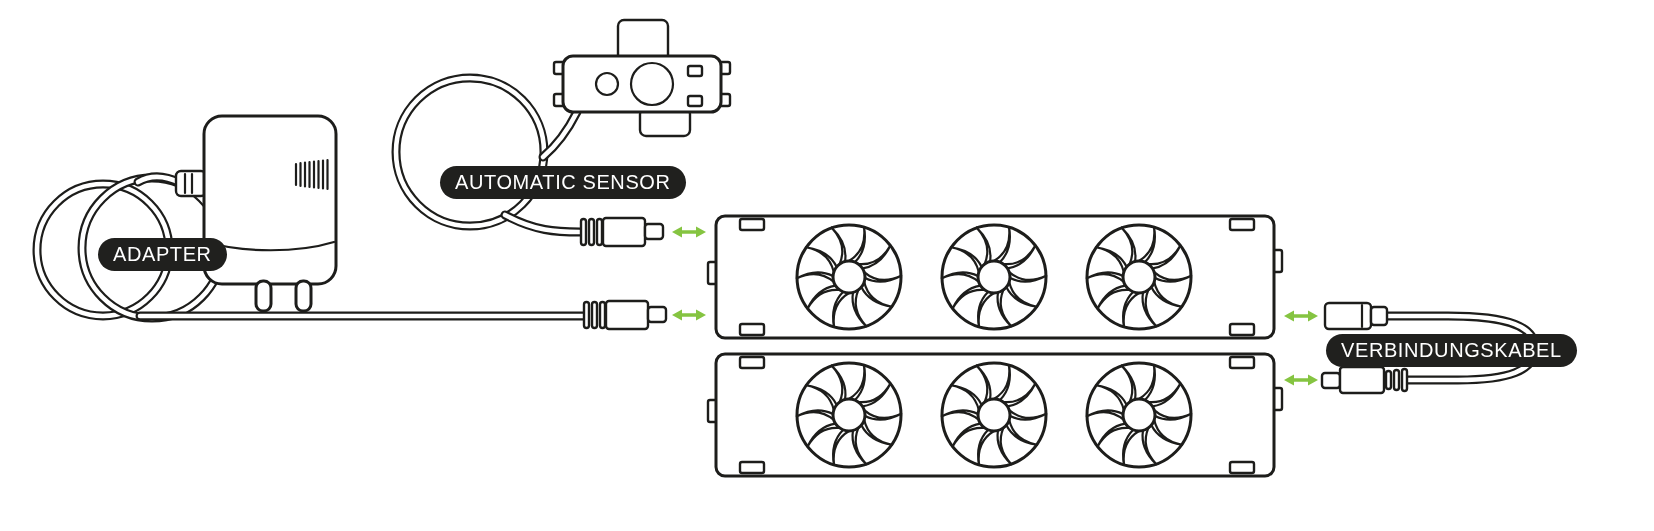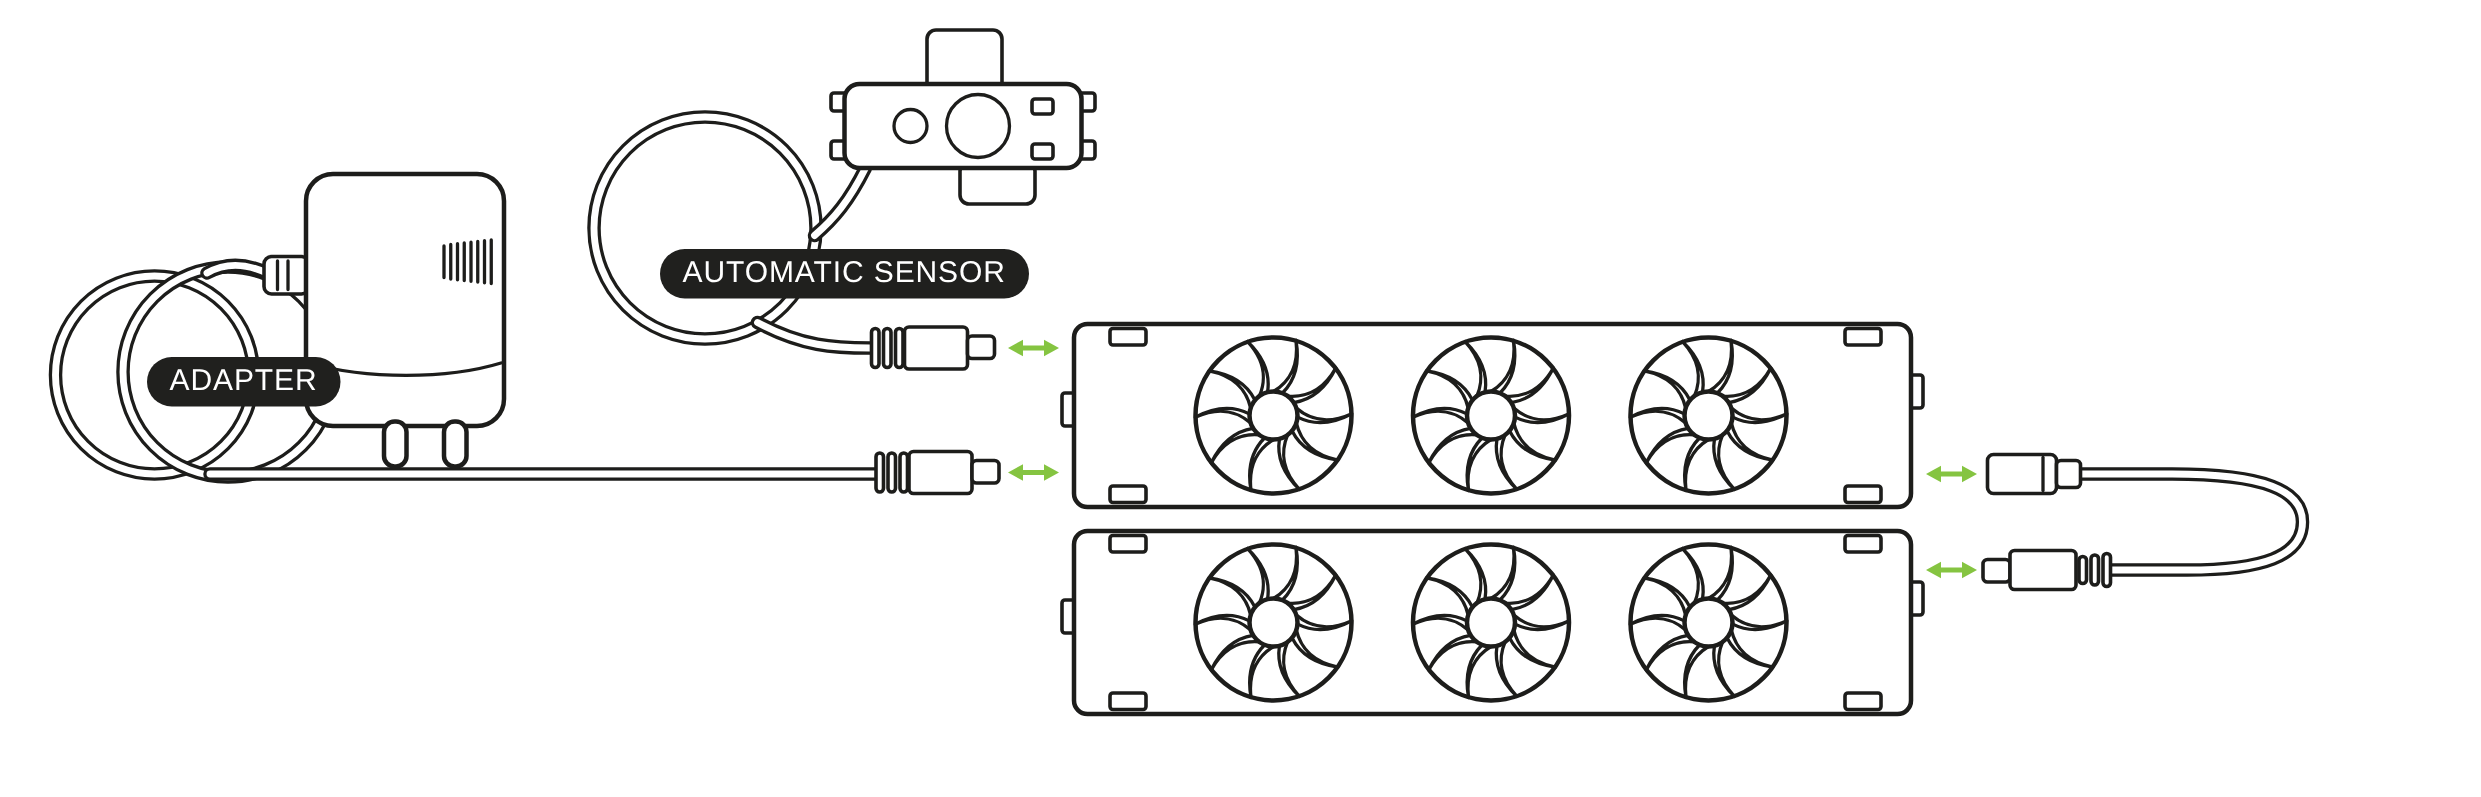--- a/index.html
+++ b/index.html
@@ -204,13 +204,14 @@
     <g>
       <use href="#dblarrow" xlink:href="#dblarrow" transform="translate(672,232)"></use>
       <use href="#dblarrow" xlink:href="#dblarrow" transform="translate(672,315)"></use>
       <use href="#dblarrow" xlink:href="#dblarrow" transform="translate(1284,316)"></use>
       <use href="#dblarrow" xlink:href="#dblarrow" transform="translate(1284,380)"></use>
     </g>
   </svg>
 
   <div class="pill" style="left:98px;top:238px;">ADAPTER</div>
   <div class="pill" style="left:440px;top:166px;">AUTOMATIC SENSOR</div>
+  <div class="pill" style="left:1326px;top:334px;">VERBINDUNGSKABEL</div>
 </div>
 
 </body></html>

